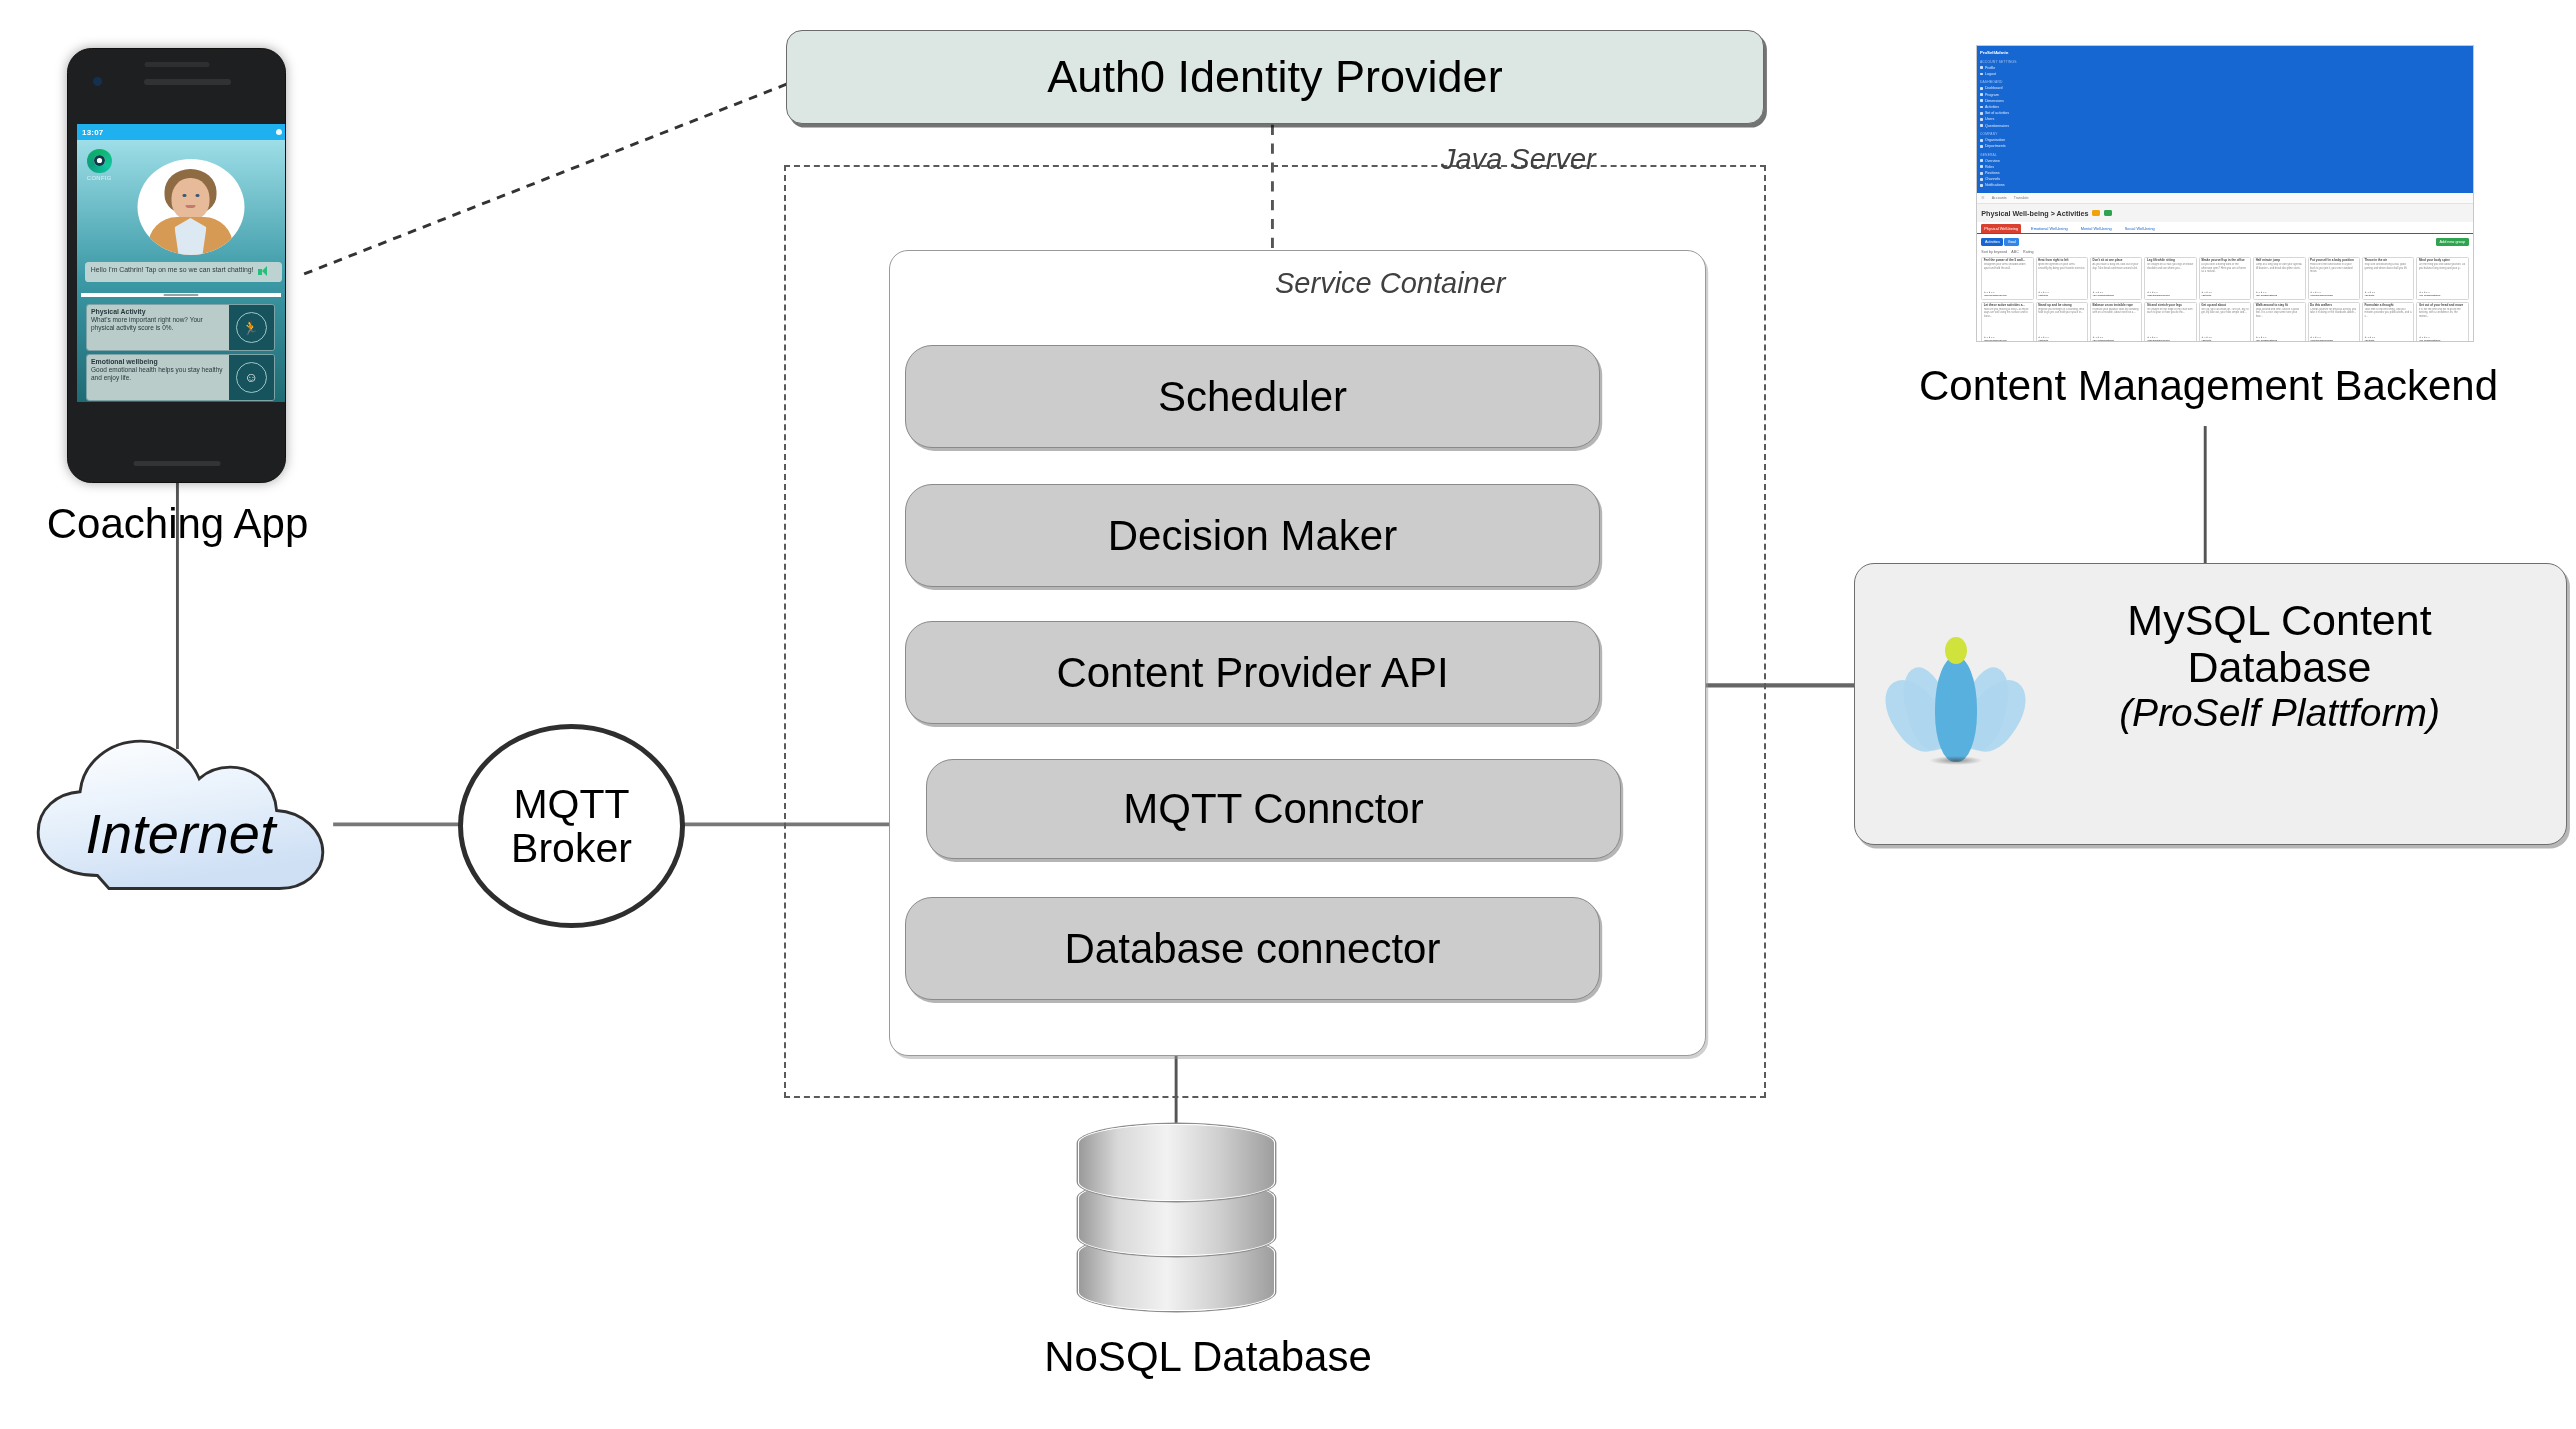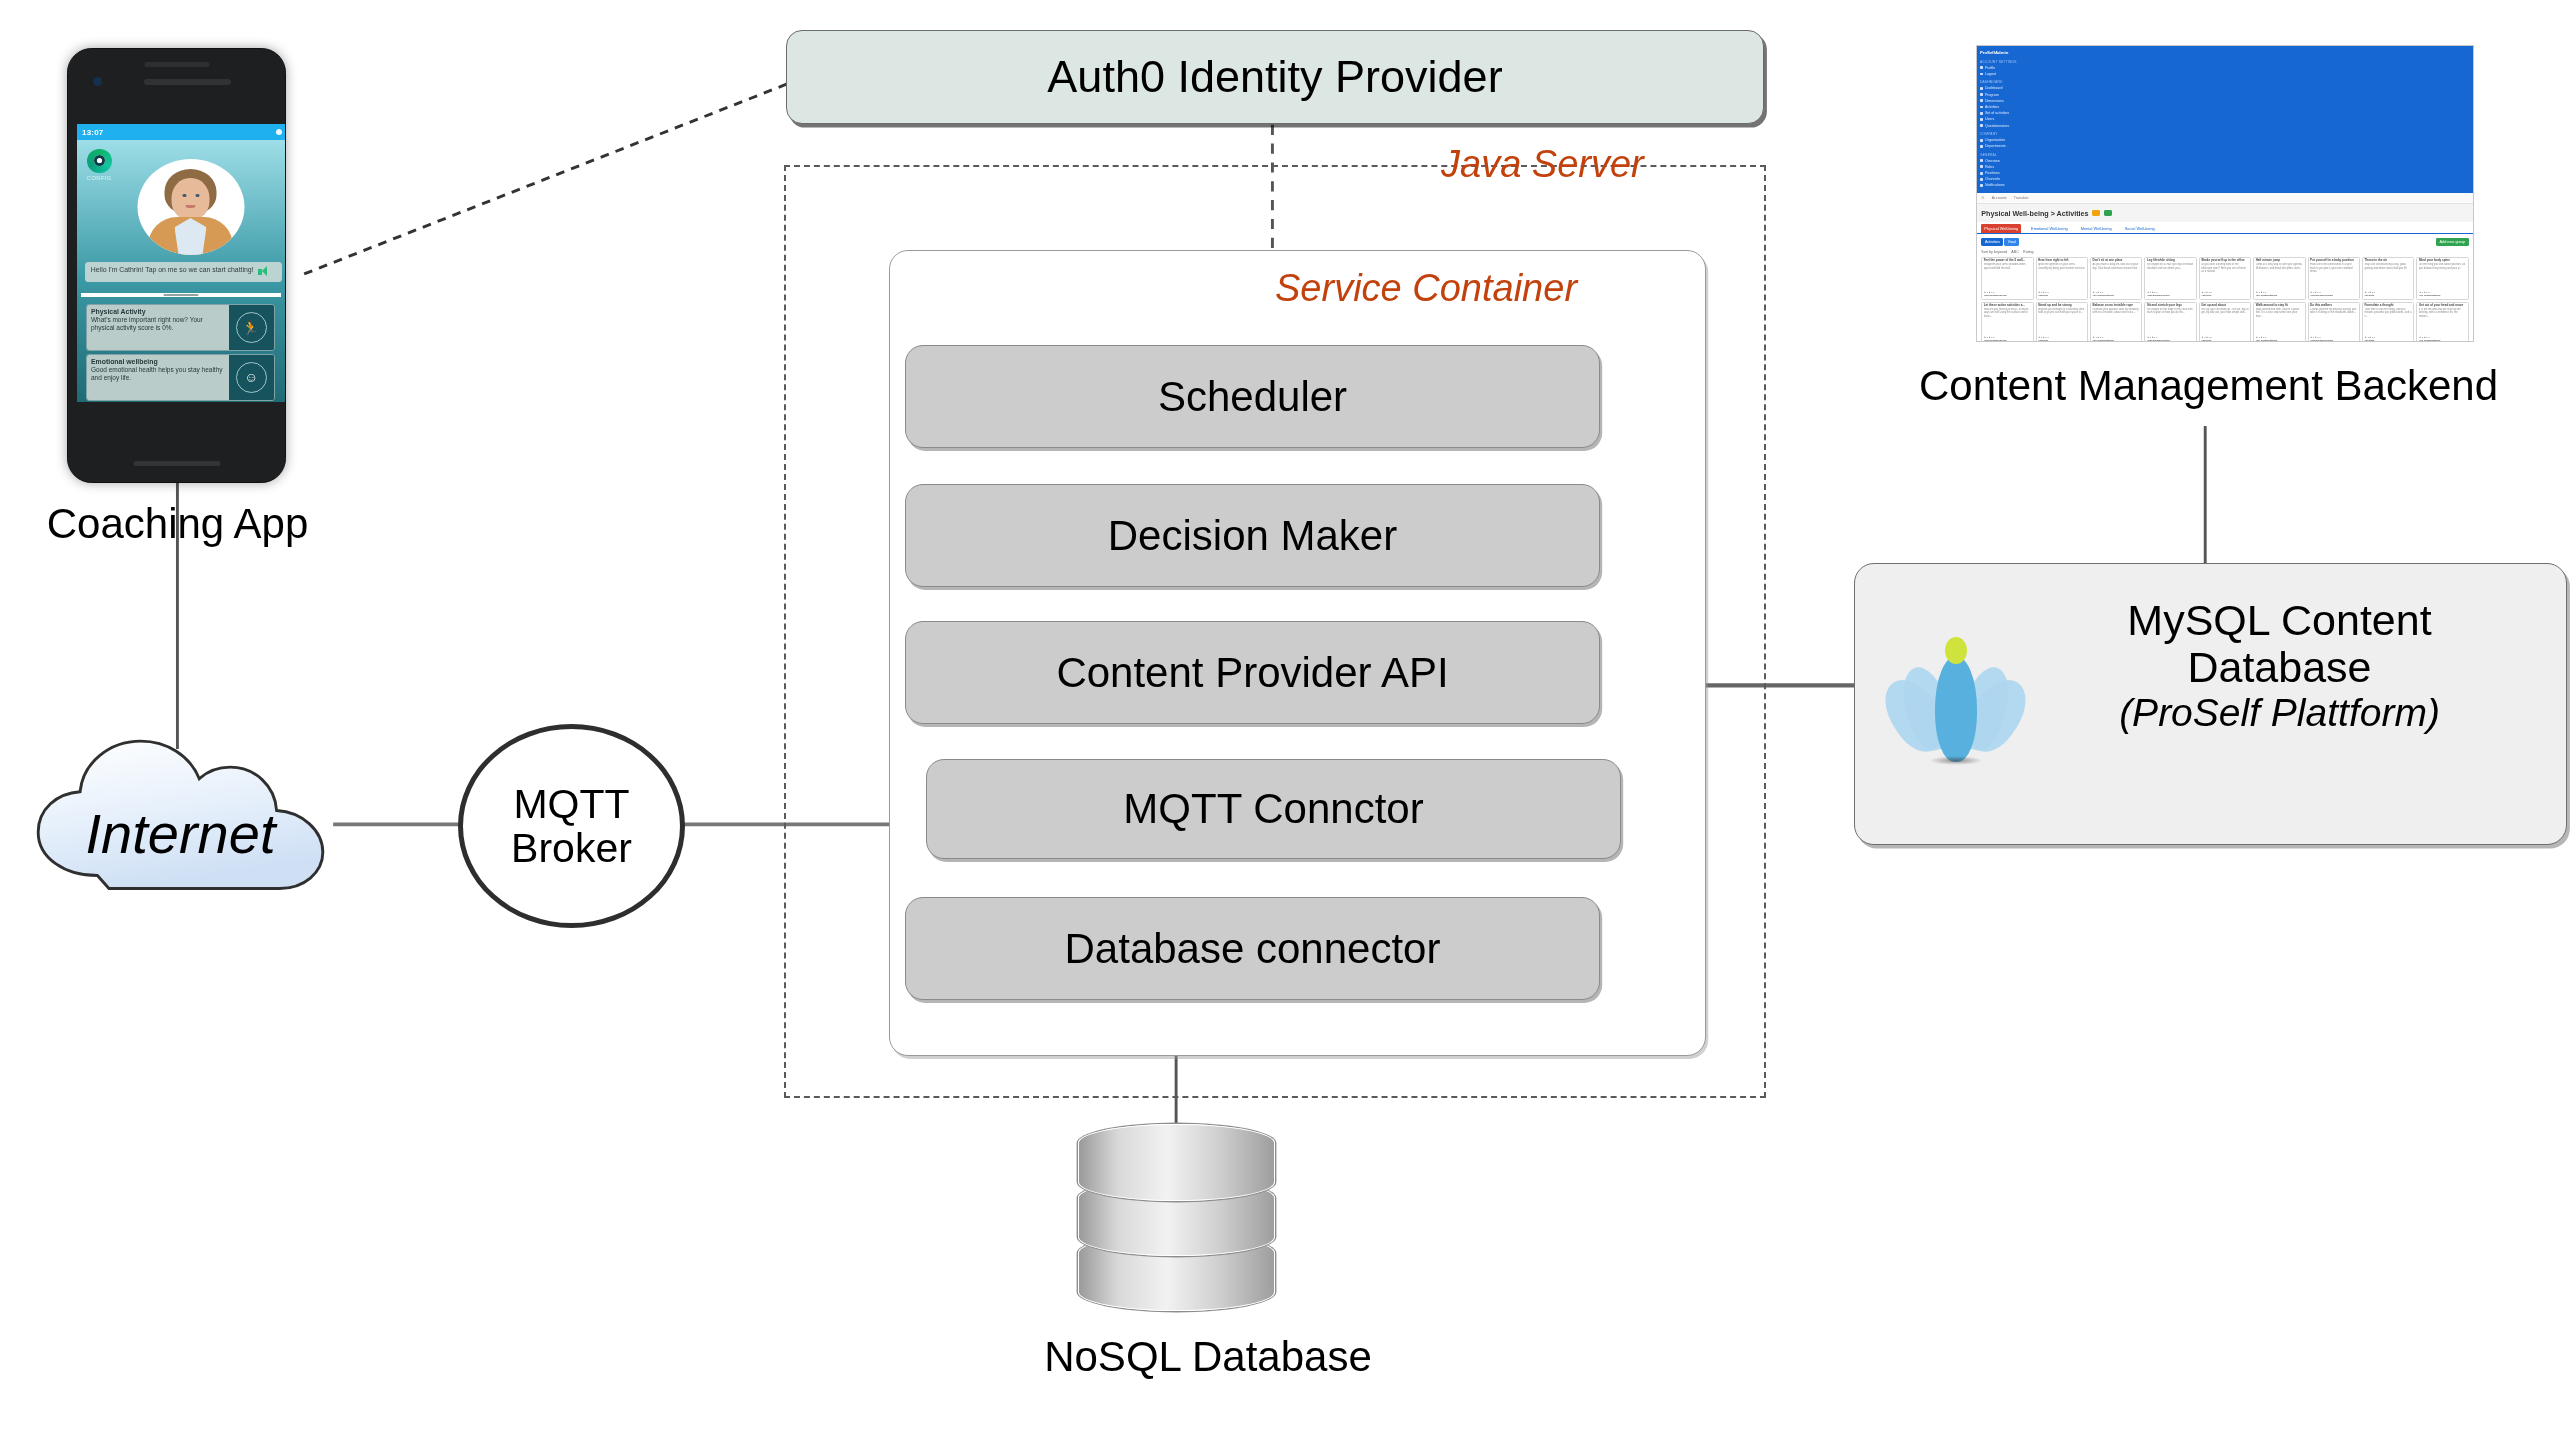--- a/index.html
+++ b/index.html
@@ -8,28 +8,28 @@
   .stage{position:absolute;inset:0;padding-left:16px;}
   svg.lines{position:absolute;left:0;top:0;width:2576px;height:1430px;pointer-events:none;}
 
   
   .rbox{position:absolute;box-sizing:border-box;display:flex;align-items:center;
         justify-content:center;text-align:center;}
   .auth0{left:786px;top:30px;width:978px;height:94px;background:#dce6e3;
          border:1.4px solid #6b6b6b;border-radius:16px;font-size:45px;
          box-shadow:2.9px 3.6px 0 rgba(0,0,0,.55);}
   .svc{position:absolute;box-sizing:border-box;background:#cccccc;
-       border:1.4px solid #8a8a8a;border-radius:18px;display:flex;align-items:center;
+       border:1.4px solid #8a8a8a;border-radius:27px;display:flex;align-items:center;
        justify-content:center;font-size:42px;box-shadow:2.2px 2.9px 0 rgba(120,120,120,.55);}
   .javaserver{position:absolute;left:784px;top:165px;width:982px;height:933px;
               border:2.2px dashed #5a5a5a;box-sizing:border-box;}
   .container{position:absolute;left:889px;top:250px;width:817px;height:806px;
              border:1.4px solid #9a9a9a;border-radius:19px;box-sizing:border-box;background:#fff;
              box-shadow:2.2px 2.9px 0 rgba(150,150,150,.45);}
-  .ghostlabel{position:absolute;font-style:italic;color:#c2410c;font-size:38px;white-space:nowrap;}
+  .ghostlabel{position:absolute;font-style:italic;color:#404040;font-size:29px;white-space:nowrap;}
   .mysql{position:absolute;left:1854px;top:563px;width:713px;height:282px;background:#efefef;
          border:1.4px solid #6e6e6e;border-radius:20px;box-sizing:border-box;
          box-shadow:2.9px 3.6px 0 rgba(110,110,110,.5);}
   .mysql-text{position:absolute;right:33px;top:33px;width:507px;text-align:center;font-size:43px;line-height:1.10;}
   .mysql-sub{font-style:italic;font-size:39px;}
   .caption{position:absolute;font-size:42px;white-space:nowrap;text-align:center;}
 
   
   .broker{position:absolute;left:458px;top:724px;width:227px;height:204px;
           border:5px solid #2e2e2e;border-radius:50%;box-sizing:border-box;

